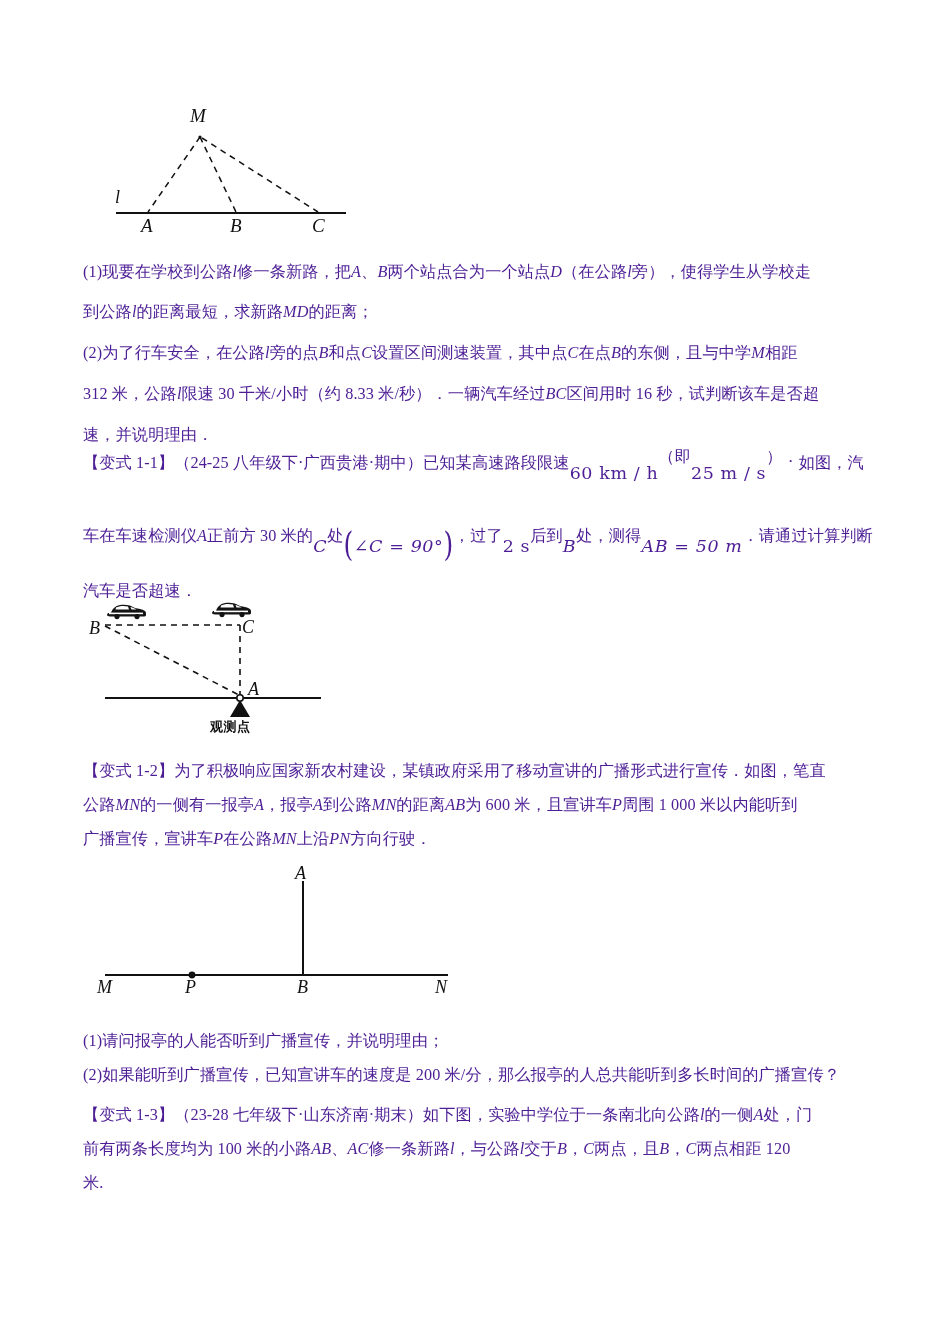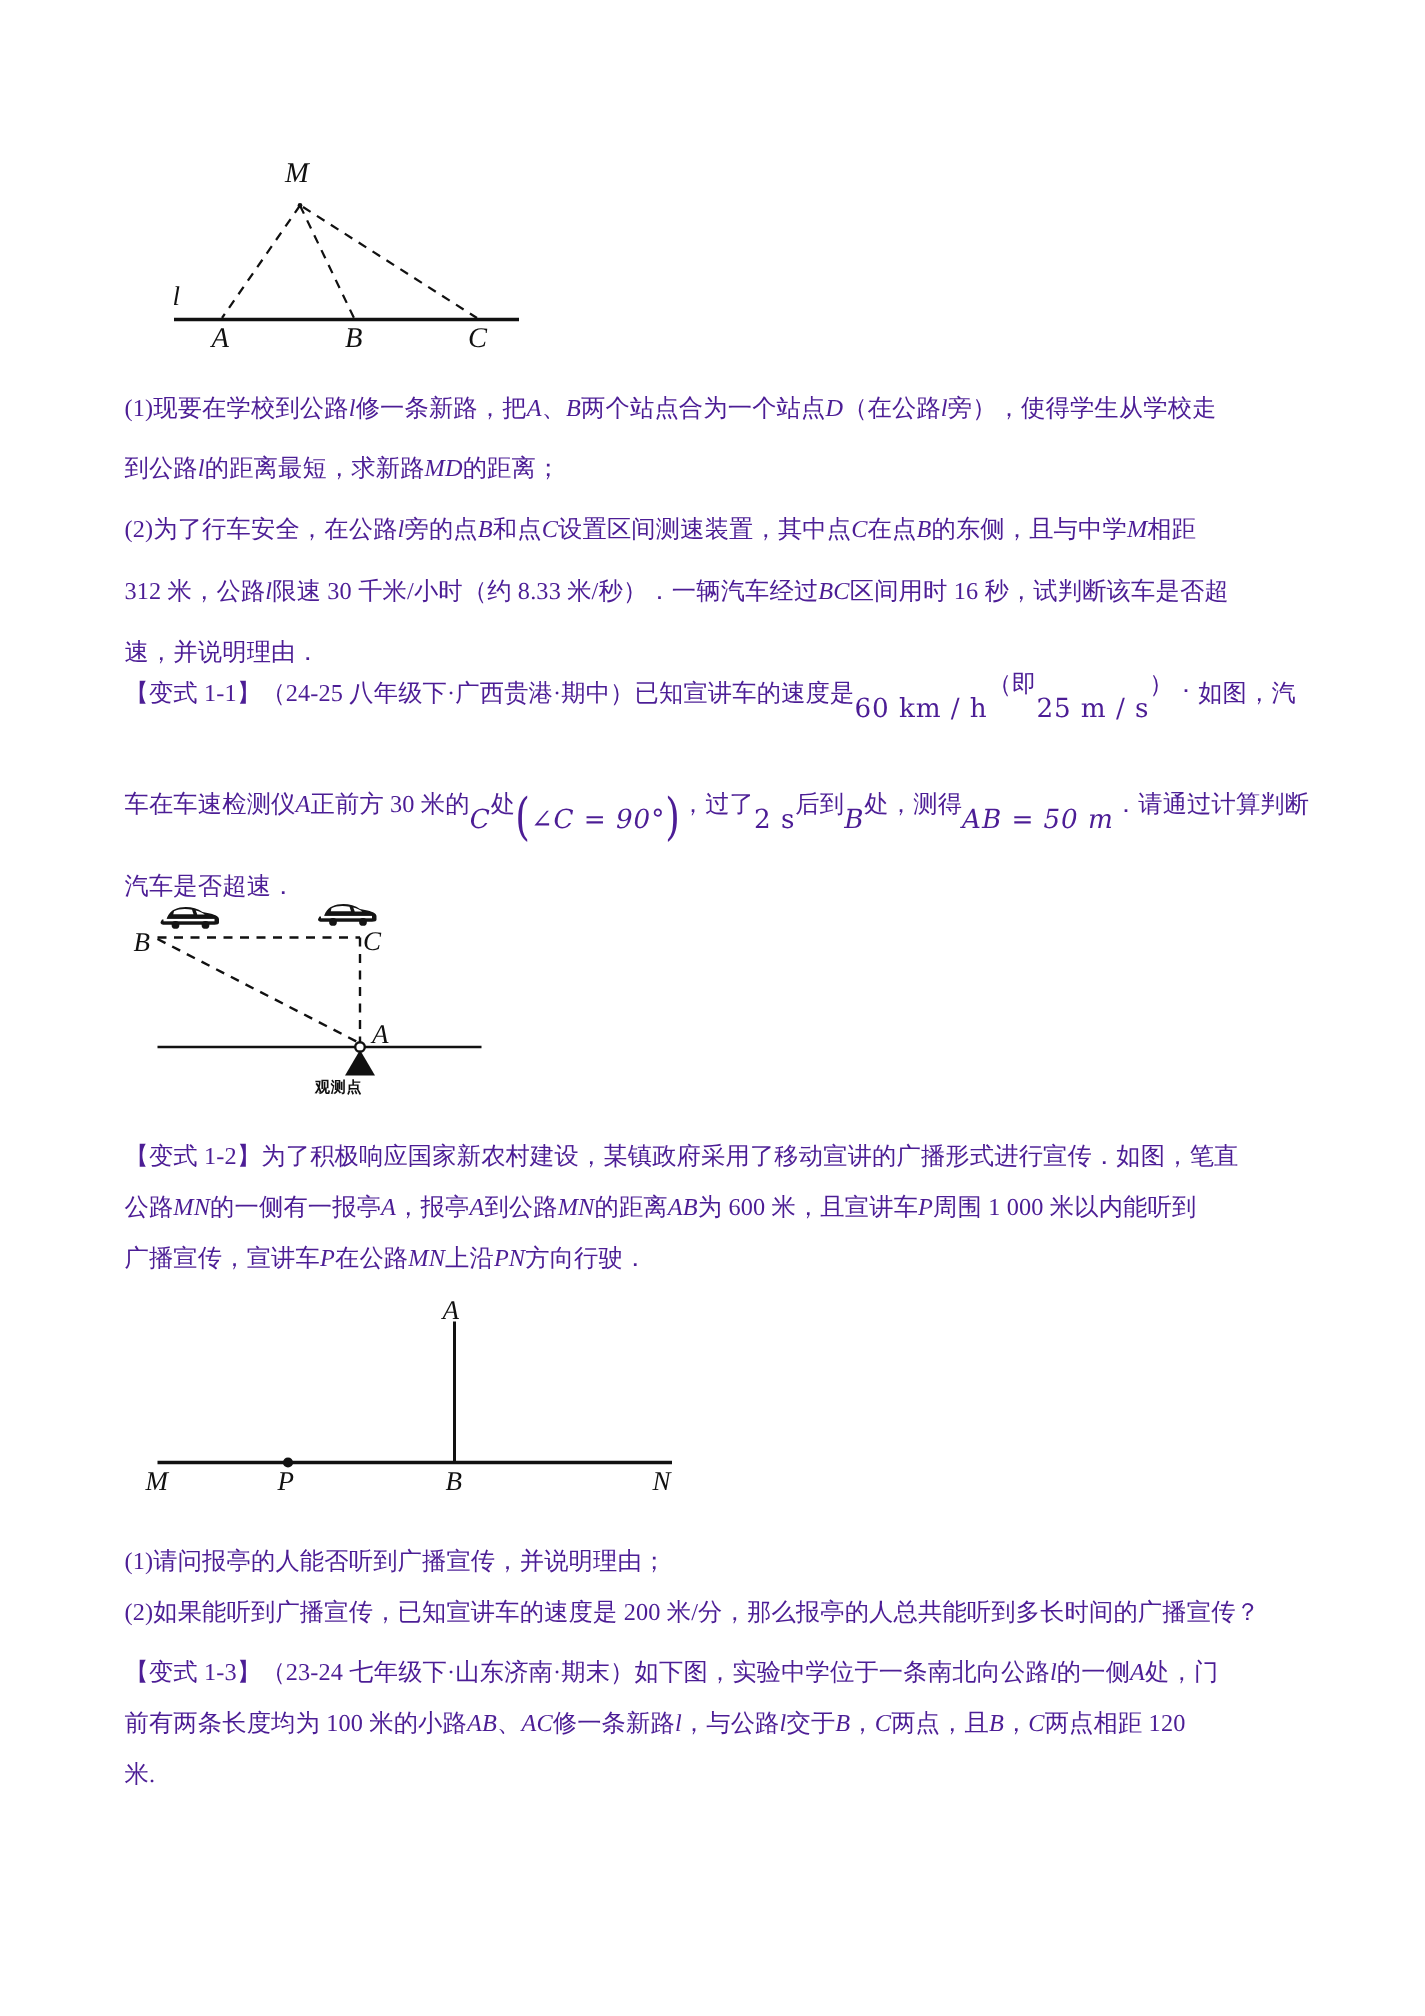--- a/index.html
+++ b/index.html
@@ -75,21 +75,21 @@
   .flabel {
     position: absolute;
     font-family: "Liberation Serif", "DejaVu Serif", serif;
     font-style: italic;
     font-size: 19px;
     color: #111;
   }
   .flabel.cn {
     font-style: normal;
     font-family: Liberation Sans, sans-serif;
-    font-size: 10px;
+    font-size: 13px;
     font-weight: bold;
     letter-spacing: 0.5px;
   }
 </style>
 </head>
 <body>
 
 <div class="page">
   <div class="content">
 
@@ -124,21 +124,21 @@
       <span>(2)为了行车安全，在公路</span><span class="it">l</span><span>旁的点</span><span class="it">B</span><span>和点</span><span class="it">C</span><span>设置区间测速装置，其中点</span><span class="it">C</span><span>在点</span><span class="it">B</span><span>的东侧，且与中学</span><span class="it">M</span><span>相距</span>
     </div>
 
     <div class="para" style="position:absolute; left:0; top:379px; width:786px;">
       <span>312 米，公路</span><span class="it">l</span><span>限速 30 千米/小时（约 8.33 米/秒）．一辆汽车经过</span><span class="it">BC</span><span>区间用时 16 秒，试判断该车是否超</span>
     </div>
 
     <div class="para" style="position:absolute; left:0; top:420px; width:786px;">速，并说明理由．</div>
 
     <div class="para" style="position:absolute; left:0; top:447px; width:786px;">
-      <span class="bk">【变式 1-1】</span><span>（24-25 八年级下·广西贵港·期中）</span><span>已知宣讲车的速度是</span><span class="mq">60 km / h</span><span class="paren-up">（即</span><span class="mq">25 m / s</span><span class="paren-up">）．</span><span>如图，汽</span>
+      <span class="bk">【变式 1-1】</span><span>（24-25 八年级下·广西贵港·期中）</span><span>已知某高速路段限速</span><span class="mq">60 km / h</span><span class="paren-up">（即</span><span class="mq">25 m / s</span><span class="paren-up">）．</span><span>如图，汽</span>
     </div>
 
     <div class="para" style="position:absolute; left:0; top:518px; width:786px;">
       <span>车在车速检测仪</span><span class="it">A</span><span>正前方 30 米的</span><span class="mq"><span class="v">C</span></span><span>处</span><span class="mq"><span class="tallparen">(</span><span class="v">∠C = 90°</span><span class="tallparen">)</span></span><span>，</span><span>过了</span><span class="mq">2 s</span><span>后到</span><span class="mq"><span class="v">B</span></span><span>处，测得</span><span class="mq"><span class="v">AB = 50 m</span></span><span>．</span><span>请通过计算判断</span>
     </div>
 
     <div class="para" style="position:absolute; left:0; top:576px; width:786px;">汽车是否超速．</div>
 
     <div class="fig" style="position:absolute; left:0px; top:598px; width:310px; height:150px;">
       <svg width="310" height="150" viewBox="0 0 310 150">
@@ -205,21 +205,21 @@
       <span class="flabel" style="left:102px; top:114px; font-size:18px;">P</span>
       <span class="flabel" style="left:214px; top:114px; font-size:18px;">B</span>
       <span class="flabel" style="left:352px; top:114px; font-size:18px;">N</span>
     </div>
 
     <div class="para" style="position:absolute; left:0; top:1026px; width:786px;">(1)请问报亭的人能否听到广播宣传，并说明理由；</div>
 
     <div class="para" style="position:absolute; left:0; top:1060px; width:786px;">(2)如果能听到广播宣传，已知宣讲车的速度是 200 米/分，那么报亭的人总共能听到多长时间的广播宣传？</div>
 
     <div class="para" style="position:absolute; left:0; top:1100px; width:786px;">
-      <span class="bk">【变式 1-3】</span><span>（23-24 七年级下·山东济南·期末）</span><span>如下图，实验中学位于一条南北向公路</span><span class="it">l</span><span>的一侧</span><span class="it">A</span><span>处，门</span>
+      <span class="bk">【变式 1-3】</span><span>（23-28 七年级下·山东济南·期末）</span><span>如下图，实验中学位于一条南北向公路</span><span class="it">l</span><span>的一侧</span><span class="it">A</span><span>处，门</span>
     </div>
 
     <div class="para" style="position:absolute; left:0; top:1134px; width:786px;">
       <span>前有两条长度均为 100 米的小路</span><span class="it">AB</span><span>、</span><span class="it">AC</span><span>修一条新路</span><span class="it">l</span><span>，与公路</span><span class="it">l</span><span>交于</span><span class="it">B</span><span>，</span><span class="it">C</span><span>两点，且</span><span class="it">B</span><span>，</span><span class="it">C</span><span>两点相距 120</span>
     </div>
 
     <div class="para" style="position:absolute; left:0; top:1168px; width:786px;">米.</div>
 
   </div>
 </div>

